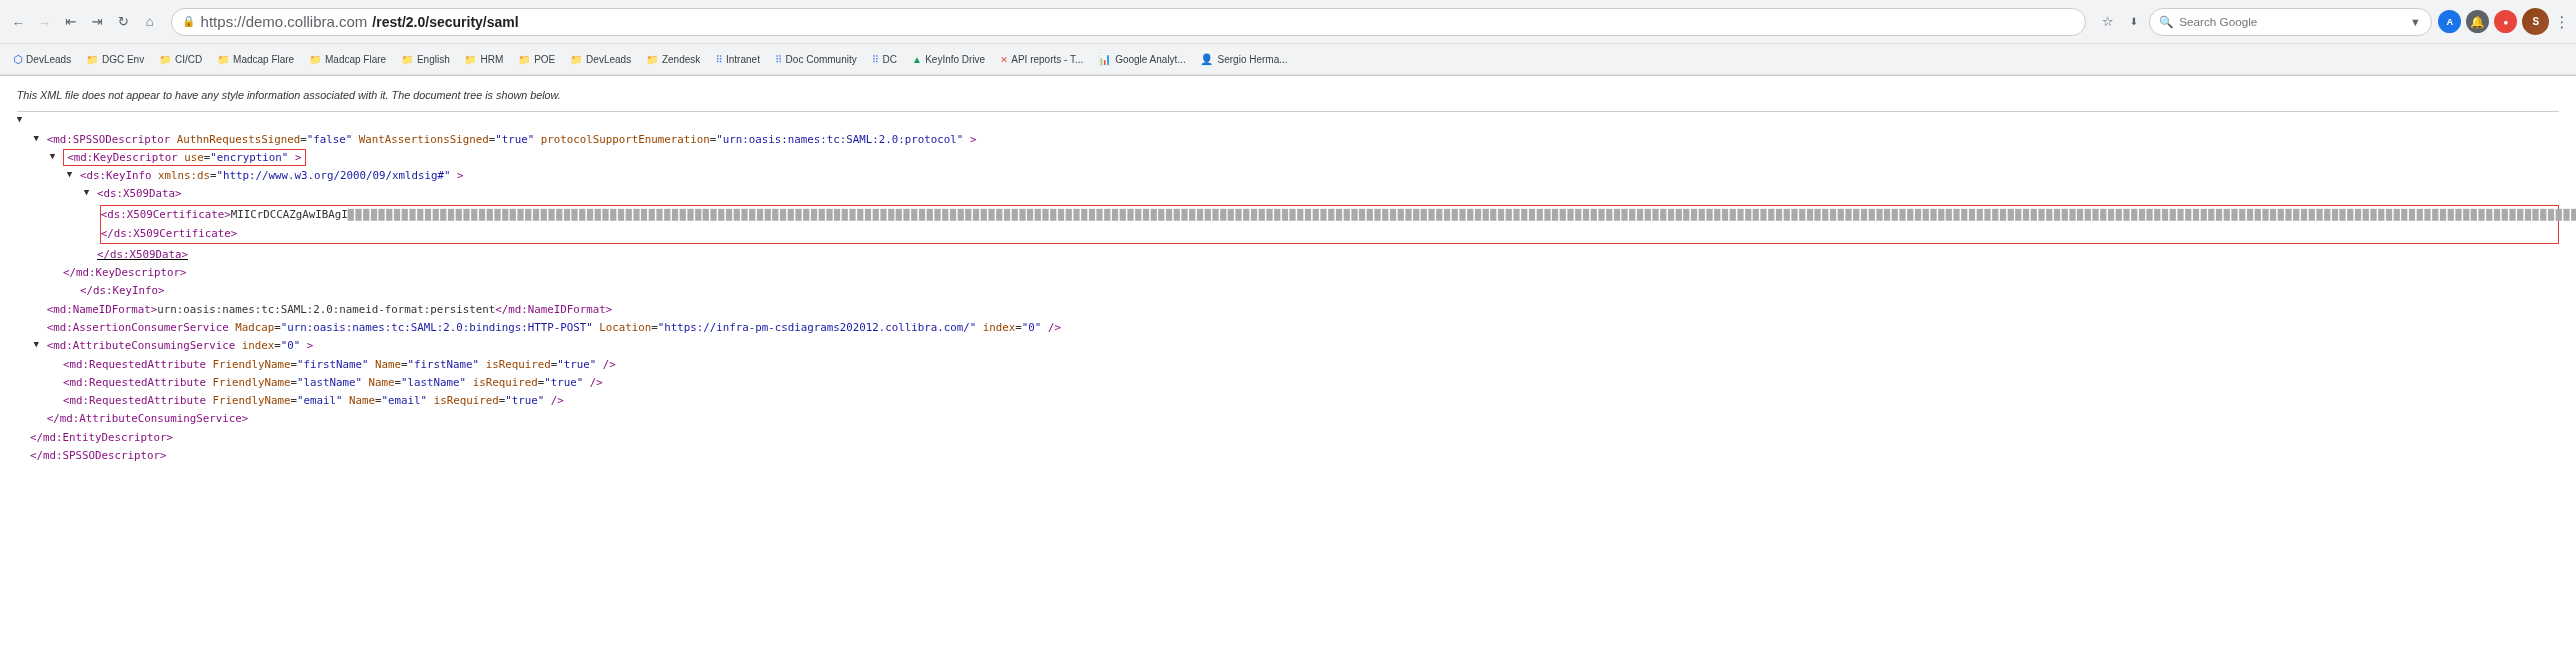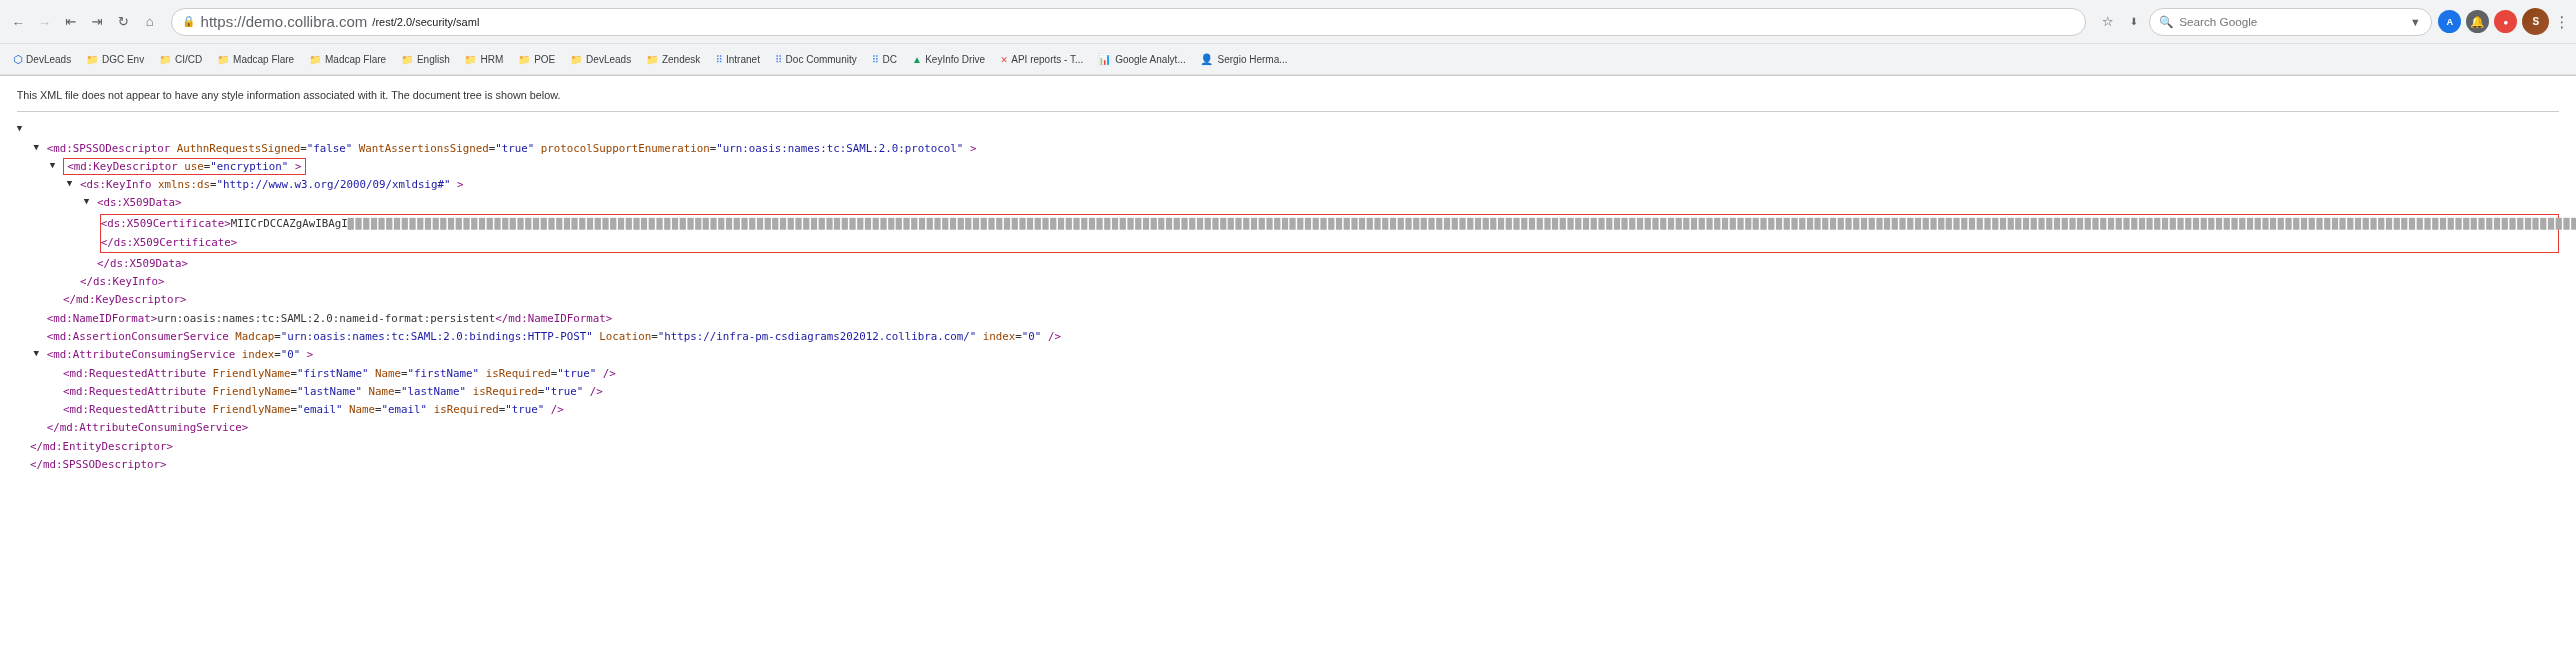--- a/index.html
+++ b/index.html
@@ -97,23 +97,24 @@
 
     
     .content-area {
       padding: 13.3px 16.7px;
       background: #fff;
     }
 
     .xml-notice {
       font-size: 10.8px;
       color: #333;
-      margin-bottom: 9px;
+      margin-bottom: 0;
       border-bottom: 0.8px solid #ccc;
       padding-bottom: 10px;
+      font-style: italic;
     }
 
     
     .xml-viewer {
       font-family: monospace;
       font-size: 10.8px;
       line-height: 1.6;
     }
 
     .xml-line {
@@ -152,21 +153,21 @@
     <button class="nav-btn">←</button>
     <button class="nav-btn disabled">→</button>
     <button class="nav-btn">⇤</button>
     <button class="nav-btn">⇥</button>
     <button class="nav-btn">↻</button>
     <button class="nav-btn">⌂</button>
 
     <div class="address-bar-container">
       <span class="lock-icon">🔒</span>
       <span style="color:#5f6368;font-size:15px;">https://demo.collibra.com</span>
-        <span style="font-size:11px;color:#202124;font-weight:400;">/rest/2.0/security/saml</span>
+        <span style="font-size:14px;color:#202124;font-weight:700;">/rest/2.0/security/saml</span>
     </div>
 
     <button class="nav-btn bookmark-btn">☆</button>
     <button class="nav-btn" style="font-size:10px;">⬇</button>
 
     <div class="search-bar-container">
       <span class="search-icon">🔍</span>
       <input class="search-input" placeholder="Search Google" style="">
       <span class="search-dropdown">▼</span>
     </div>
@@ -305,38 +306,38 @@
           <span class="xml-tag">&lt;ds:X509Certificate&gt;</span><span class="xml-text">MIICrDCCAZgAwIBAgI</span><span style="color:#aaa; font-size:10px; letter-spacing:1.7px;">█████████████████████████████████████████████████████████████████████████████████████████████████████████████████████████████████████████████████████████████████████████████████████████████████████████████████████████████████████████████████████████████████████████████████████████████████████████</span>
         </span>
       </div>
       <div class="xml-line" style="padding-left: 0;">
         <span>
           <span class="xml-tag">&lt;/ds:X509Certificate&gt;</span>
         </span>
       </div>
     </div>
 
-    <div class="xml-line xml-indent-4" style="margin-top:1.7px;">
+    <div class="xml-line xml-indent-4" style="margin-top:1.7px;text-decoration:underline;">
       <span class="toggle-arrow" style="visibility:hidden;">▼</span>
       <span>
         <span class="xml-tag">&lt;/ds:X509Data&gt;</span>
       </span>
     </div>
 
+    <div class="xml-line xml-indent-2">
+      <span class="toggle-arrow" style="visibility:hidden;">▼</span>
+      <span>
+        <span class="xml-tag">&lt;/md:KeyDescriptor&gt;</span>
+      </span>
+    </div>
+
     <div class="xml-line xml-indent-3">
       <span class="toggle-arrow" style="visibility:hidden;">▼</span>
       <span>
         <span class="xml-tag">&lt;/ds:KeyInfo&gt;</span>
-      </span>
-    </div>
-
-    <div class="xml-line xml-indent-2">
-      <span class="toggle-arrow" style="visibility:hidden;">▼</span>
-      <span>
-        <span class="xml-tag">&lt;/md:KeyDescriptor&gt;</span>
       </span>
     </div>
 
     <div class="xml-line xml-indent-1">
       <span class="toggle-arrow" style="visibility:hidden;">▼</span>
       <span>
         <span class="xml-tag">&lt;md:NameIDFormat&gt;</span><span class="xml-text">urn:oasis:names:tc:SAML:2.0:nameid-format:persistent</span><span class="xml-tag">&lt;/md:NameIDFormat&gt;</span>
       </span>
     </div>
 

